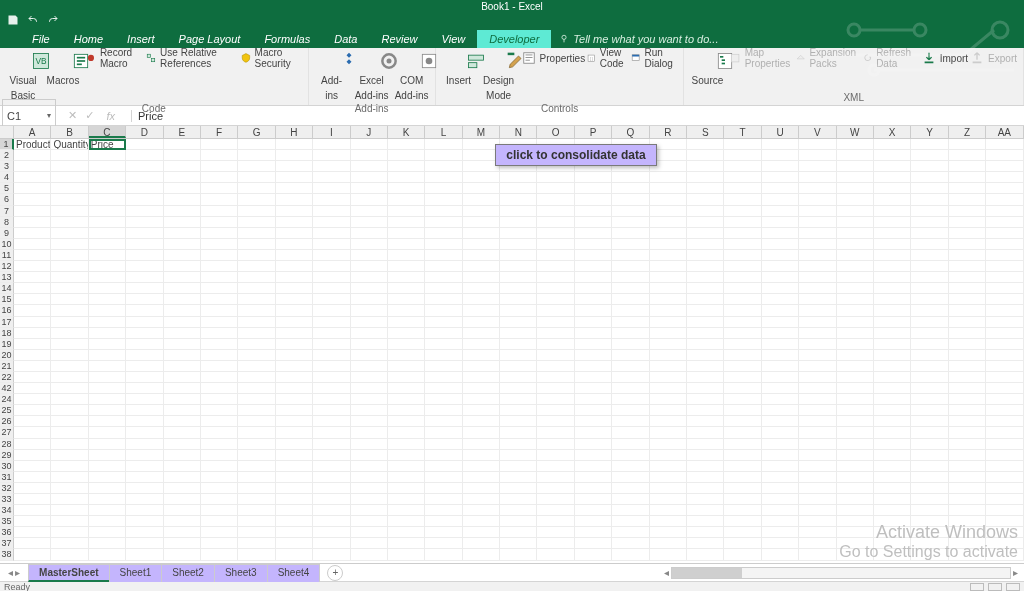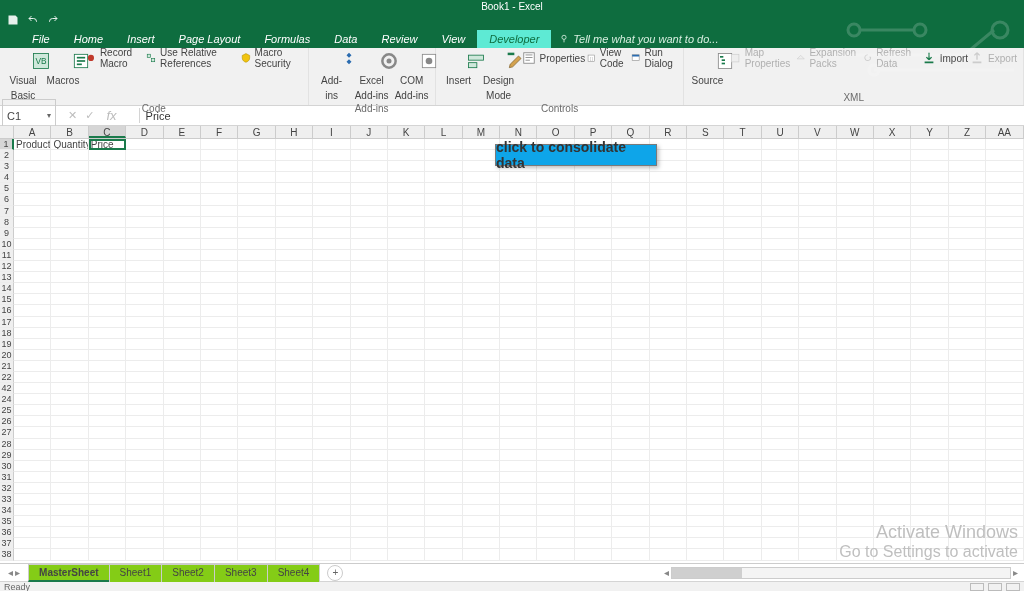--- a/index.html
+++ b/index.html
@@ -29,42 +29,42 @@
 .smallbtns { display: flex; gap: 2px; }
 .smallbtn { display: flex; align-items: center; gap: 4px; font-size: 10px; color: #444; cursor: pointer; height: 14px; }
 .smallbtn.disabled { color: #b0b0b0; cursor: default; }
 .smallbtn .ico { width: 14px; height: 12px; display: flex; align-items: center; justify-content: center; }
 
 .formula-bar { height: 20px; background: #fff; border-bottom: 1px solid #d4d4d4; display: flex; align-items: center; }
 .namebox { width: 54px; height: 18px; border: 1px solid #ccc; margin-left: 2px; padding: 16px 4px; display: flex; align-items: center; justify-content: space-between; font-size: 11px; }
 .namebox .dd { font-size: 8px; color: #666; }
 .fb-btns { display: flex; align-items: center; gap: 8px; padding: 0 12px; color: #bcbcbc; }
 .fb-btns span { cursor: pointer; font-size: 11px; }
-.fx { color: #bcbcbc; font-style: italic; font-size: 13px; padding-right: 22px; border-right: 1px solid #d4d4d4; }
+.fx { color: #bcbcbc; font-style: italic; font-size: 11px; padding-right: 16px; border-right: 1px solid #d4d4d4; }
 .fvalue { flex: 1; padding-left: 6px; font-size: 11px; color: #333; }
 
 .grid-wrap { position: relative; height: 437px; overflow: hidden; background: #fff; }
 .colhead { display: flex; height: 13px; background: #efefef; border-bottom: 1px solid #ccc; }
 .corner { width: 14px; border-right: 1px solid #ccc; background: #efefef; }
 .ch { width: 37.4px; border-right: 1px solid #ccc; text-align: center; font-size: 10px; color: #444; line-height: 13px; }
 .ch.sel { background: #d6d6d6; border-bottom: 2px solid #1a7a4b; }
 
 .rows { position: relative; }
 .row { display: flex; height: 11.1px; }
 .rh { width: 14px; border-right: 1px solid #ccc; border-bottom: 1px solid #ececec; background: #efefef; text-align: center; font-size: 9px; color: #444; line-height: 11px; }
 .rh.sel { background: #d6d6d6; border-right: 2px solid #1a7a4b; }
 .cell { width: 37.4px; border-right: 1px solid #ececec; border-bottom: 1px solid #ececec; font-size: 10px; line-height: 11px; padding-left: 2px; overflow: hidden; white-space: nowrap; }
 .cell.active { outline: 2px solid #1a7a4b; outline-offset: -2px; background: #fff; }
 
-.sheet-btn { position: absolute; top: 18px; left: 495px; width: 162px; height: 22px; background: #0ea5e9; border: 1px solid #7a7a7a; box-shadow: 2px 2px 4px rgba(0,0,0,.25); display: flex; align-items: center; justify-content: center; font-size: 14px; font-weight: bold; color: #333; cursor: pointer; }
+.sheet-btn { position: absolute; top: 18px; left: 495px; width: 162px; height: 22px; background: #c4b5fd; border: 1px solid #7a7a7a; box-shadow: 2px 2px 4px rgba(0,0,0,.25); display: flex; align-items: center; justify-content: center; font-size: 12px; font-weight: bold; color: #333; cursor: pointer; }
 
 .sheet-tabs { height: 18px; background: #fff; border-top: 1px solid #ccc; display: flex; align-items: center; padding-left: 8px; gap: 0; font-size: 10px; }
 .st-nav { display: flex; gap: 2px; padding-right: 8px; color: #888; }
 .st-nav span { cursor: pointer; }
-.st { padding: 2px 10px; border: 1px solid #ccc; border-bottom: none; background: #84cc16; cursor: pointer; margin-right: -1px; }
+.st { padding: 2px 10px; border: 1px solid #ccc; border-bottom: none; background: #c4b5fd; cursor: pointer; margin-right: -1px; }
 .st.active { border-bottom: 2px solid #1a7a4b; font-weight: bold; }
 .st-add { width: 16px; height: 16px; border: 1px solid #ccc; border-radius: 50%; display: flex; align-items: center; justify-content: center; margin-left: 8px; cursor: pointer; color: #666; }
 .hscroll { flex: 1; display: flex; align-items: center; justify-content: flex-end; padding-right: 4px; }
 .hscroll-track { width: 340px; height: 12px; border: 1px solid #ccc; background: #f4f4f4; position: relative; }
 .hscroll-thumb { position: absolute; left: 0; top: 0; height: 100%; width: 70px; background: #cfcfcf; }
 
 .statusbar { height: 10px; background: #f1f1f1; border-top: 1px solid #d4d4d4; display: flex; align-items: center; justify-content: space-between; padding: 0 4px; font-size: 9px; color: #666; }
 .sb-right { display: flex; align-items: center; gap: 4px; }
 .viewbtn { width: 14px; height: 8px; border: 1px solid #bbb; cursor: pointer; }
 

